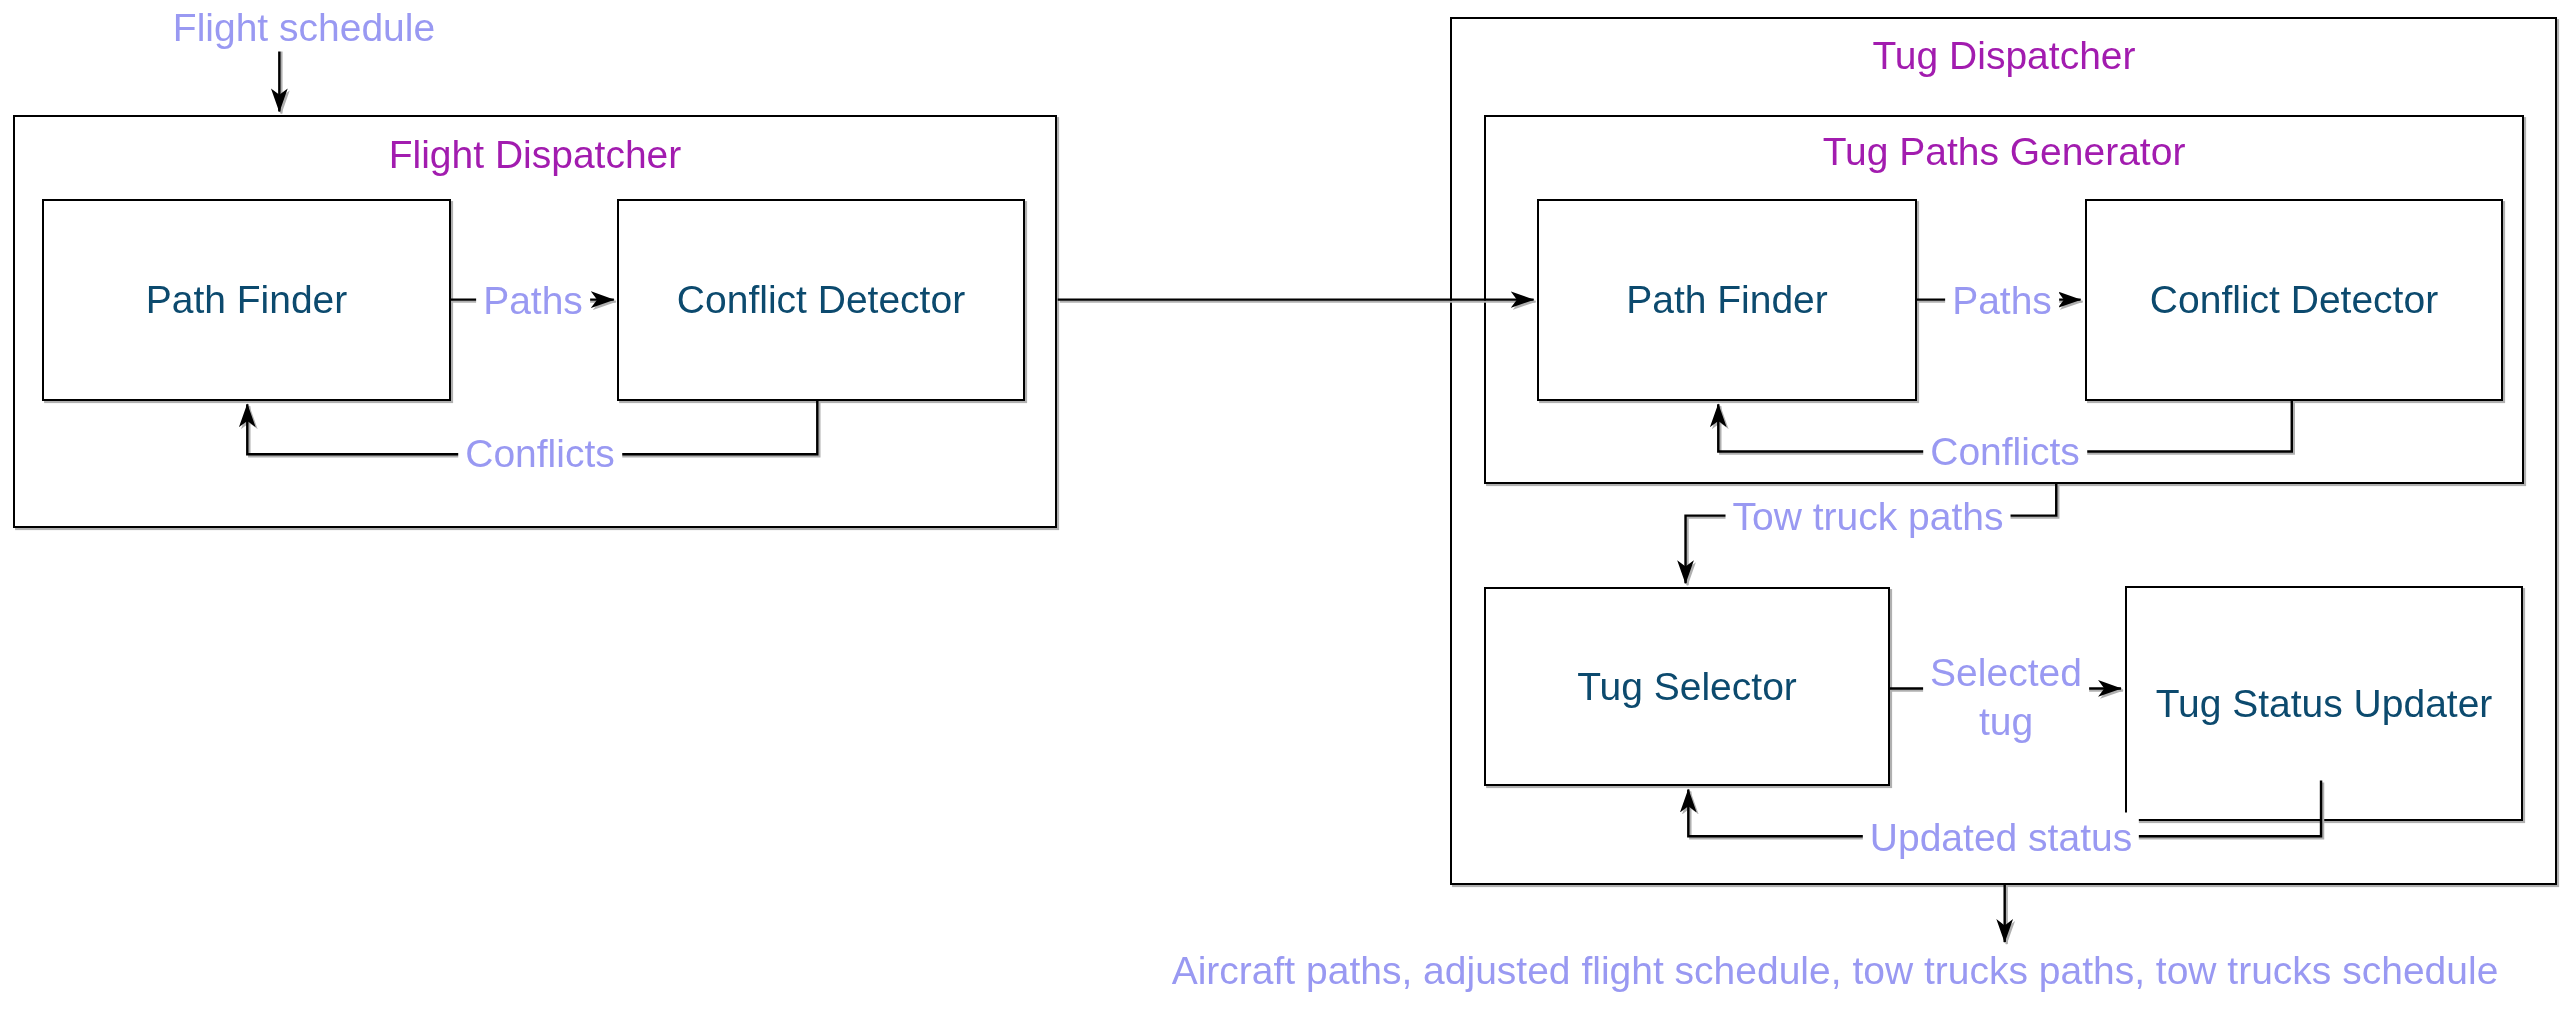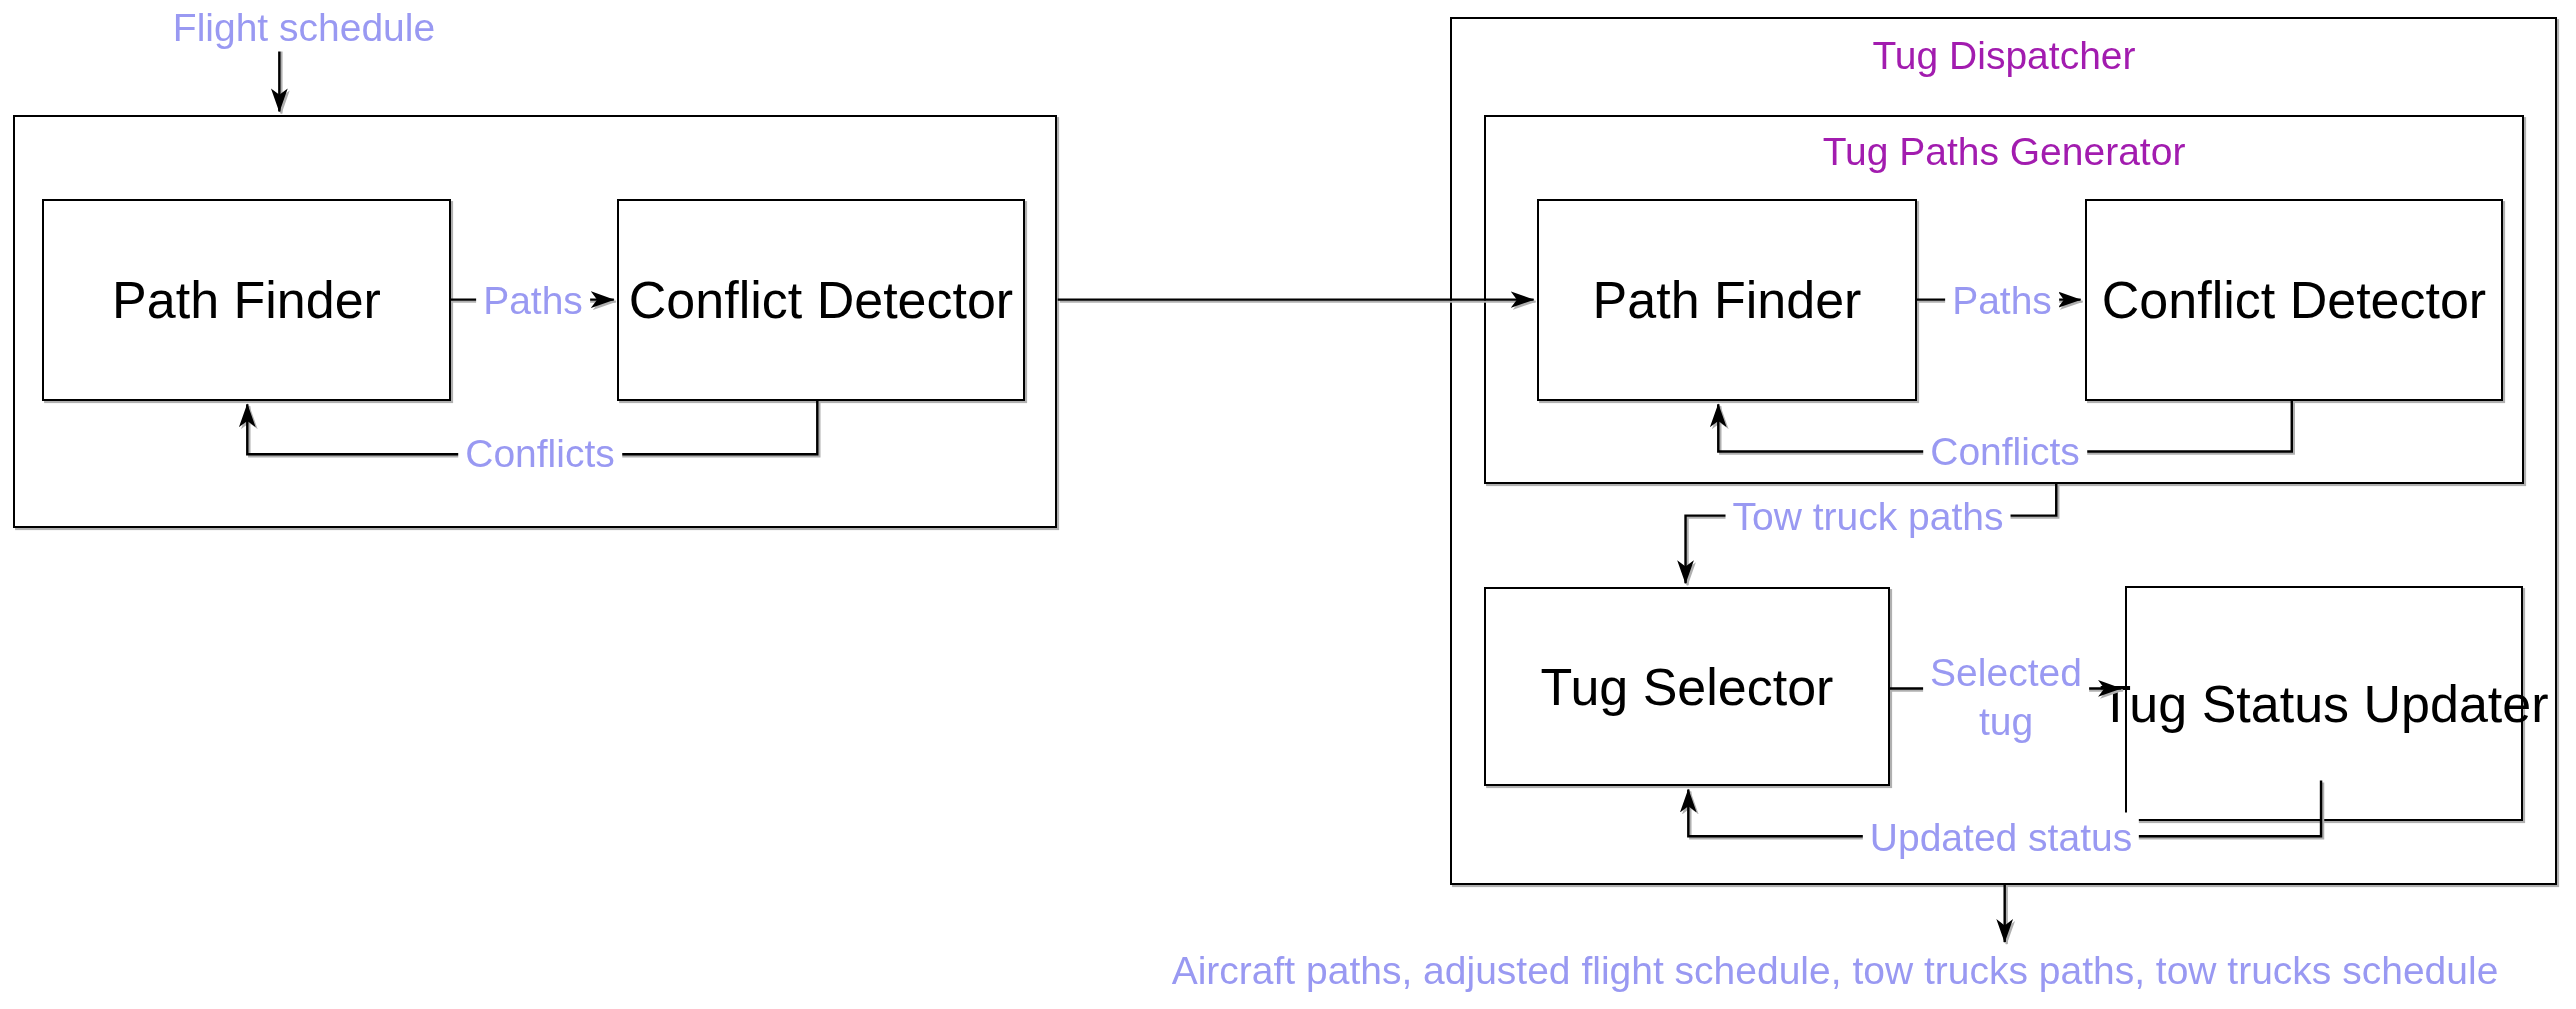--- a/index.html
+++ b/index.html
@@ -6,21 +6,21 @@
   html,body { margin:0; padding:0; background:#fff; }
   #canvas {
     position:relative; width:2576px; height:1009px; background:#fff;
     font-family:"Liberation Sans", sans-serif; overflow:hidden;
   }
   .box {
     position:absolute; box-sizing:border-box; background:#fff;
     border:2.8px solid var(--line); box-shadow:2.1px 2.1px 0 var(--shadow);
     display:flex; align-items:center; justify-content:center;
   }
-  .box .node-label { font-size:52px; color:#000000; white-space:nowrap; }
+  .box .node-label { font-size:39px; color:#0c4a6e; white-space:nowrap; }
   #connectors { position:absolute; left:0; top:0; z-index:4;
     filter:drop-shadow(2.1px 2.1px 0 var(--shadow)); }
   .title {
     position:absolute; transform:translate(-50%,-50%); z-index:5;
     font-size:39px; color:#a21caf; white-space:nowrap;
   }
   .flow-label {
     position:absolute; transform:translate(-50%,-50%); z-index:5;
     font-size:39px; line-height:49px; color:var(--purple);
     background:#fff; padding:0 7px; white-space:nowrap; text-align:center;
@@ -65,20 +65,21 @@
     <path d="M1172,575 L1172,652 L354,652 L354,580" stroke="#000" stroke-width="3.5" fill="none" marker-end="url(#ah)"></path>
     <path d="M1517,430 L2200,430" stroke="#000" stroke-width="3.5" fill="none" marker-end="url(#ah)"></path>
     <path d="M2750,430 L2985,430" stroke="#000" stroke-width="3.5" fill="none" marker-end="url(#ah)"></path>
     <path d="M3288,575 L3288,648 L2465,648 L2465,580" stroke="#000" stroke-width="3.5" fill="none" marker-end="url(#ah)"></path>
     <path d="M2950,693 L2950,740 L2418,740 L2418,837" stroke="#000" stroke-width="3.5" fill="none" marker-end="url(#ah)"></path>
     <path d="M2711,988 L3043,988" stroke="#000" stroke-width="3.5" fill="none" marker-end="url(#ah)"></path>
     <path d="M3330,1120 L3330,1200 L2422,1200 L2422,1133" stroke="#000" stroke-width="3.5" fill="none" marker-end="url(#ah)"></path>
     <path d="M2876,1268 L2876,1352" stroke="#000" stroke-width="3.5" fill="none" marker-end="url(#ah)"></path>
   </svg>
 
+  <div class="title" style="left:535px; top:155px;">Flight Dispatcher</div>
   <div class="title" style="left:2004px; top:56px;">Tug Dispatcher</div>
   <div class="title" style="left:2004px; top:152px;">Tug Paths Generator</div>
 
   <div class="flow-label" style="left:304px; top:26.5px;">Flight schedule</div>
   <div class="flow-label" style="left:533px; top:300px;">Paths</div>
   <div class="flow-label" style="left:540px; top:453px;">Conflicts</div>
   <div class="flow-label" style="left:2002px; top:300px;">Paths</div>
   <div class="flow-label" style="left:2005px; top:451px;">Conflicts</div>
   <div class="flow-label" style="left:1868px; top:516px;">Tow truck paths</div>
   <div class="flow-label" style="left:2006px; top:697px;">

